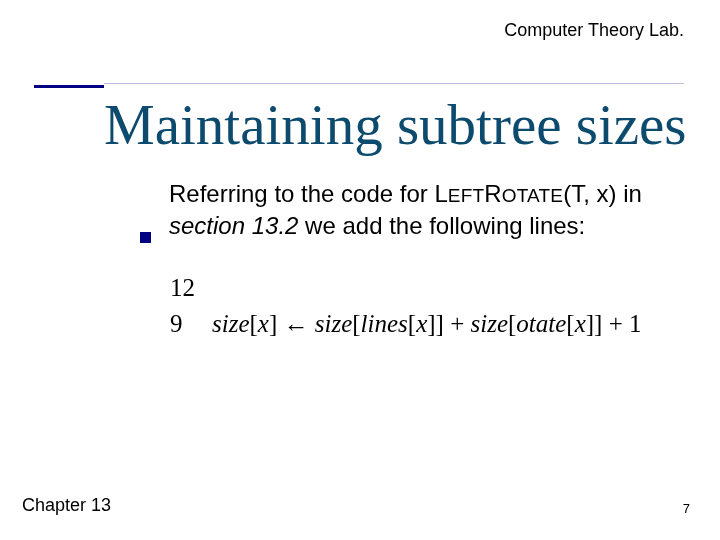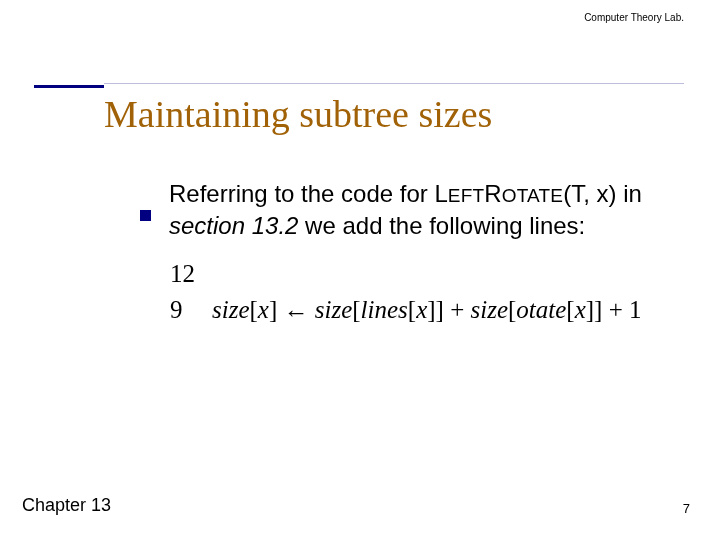--- a/index.html
+++ b/index.html
@@ -5,23 +5,23 @@
   * { box-sizing: border-box; margin: 0; padding: 0; }
   html, body { width: 720px; height: 540px; overflow: hidden; }
   body {
     background: #fff;
     font-family: Verdana, Arial, sans-serif;
     color: #000;
     position: relative;
   }
   .header-label {
     position: absolute;
-    top: 12px;
+    top: 20px;
     right: 36px;
-    font-size: 10px;
+    font-size: 18px;
   }
   .title-block {
     position: absolute;
     top: 80px;
     left: 0;
     right: 0;
   }
   .title-bar {
     width: 70px;
     height: 3px;
@@ -32,55 +32,55 @@
   }
   .title-bar-thin {
     position: absolute;
     top: 3px;
     left: 104px;
     right: 36px;
     border-top: 1px solid #bcbcdc;
   }
   .title {
     font-family: "Times New Roman", Times, serif;
-    font-size: 38px;
+    font-size: 57px;
     font-weight: normal;
-    color: #a16207;
+    color: #0c4a6e;
     position: absolute;
     left: 104px;
     top: 12px;
     white-space: nowrap;
   }
   .body {
     position: absolute;
     top: 178px;
     left: 140px;
     right: 40px;
   }
-  .bullet-row { display: flex; align-items: center; }
+  .bullet-row { display: flex; align-items: flex-end; }
   .bullet {
     width: 11px; height: 11px;
     background: #000080;
     margin-top: 10px;
     margin-right: 18px;
     flex: 0 0 auto;
   }
   .bullet-text {
     font-family: Verdana, Arial, sans-serif;
     font-size: 24px;
     line-height: 1.35;
   }
   .smallcaps {
     font-family: Verdana, Arial, sans-serif;
   }
   .smallcaps .cap { font-size: 24px; }
   .smallcaps .low { font-size: 19px; text-transform: uppercase; letter-spacing: 0.2px; }
   .italic { font-style: italic; }
   .codeblock {
-    margin-top: 13px;
+    margin-top: 27px;
     margin-left: 30px;
     font-family: "Times New Roman", Times, serif;
     font-size: 25px;
     line-height: 1.45;
   }
   .codeblock .ln { display: flex; }
   .codeblock .num { width: 42px; }
   .footer-left {
     position: absolute;
     bottom: 24px;

